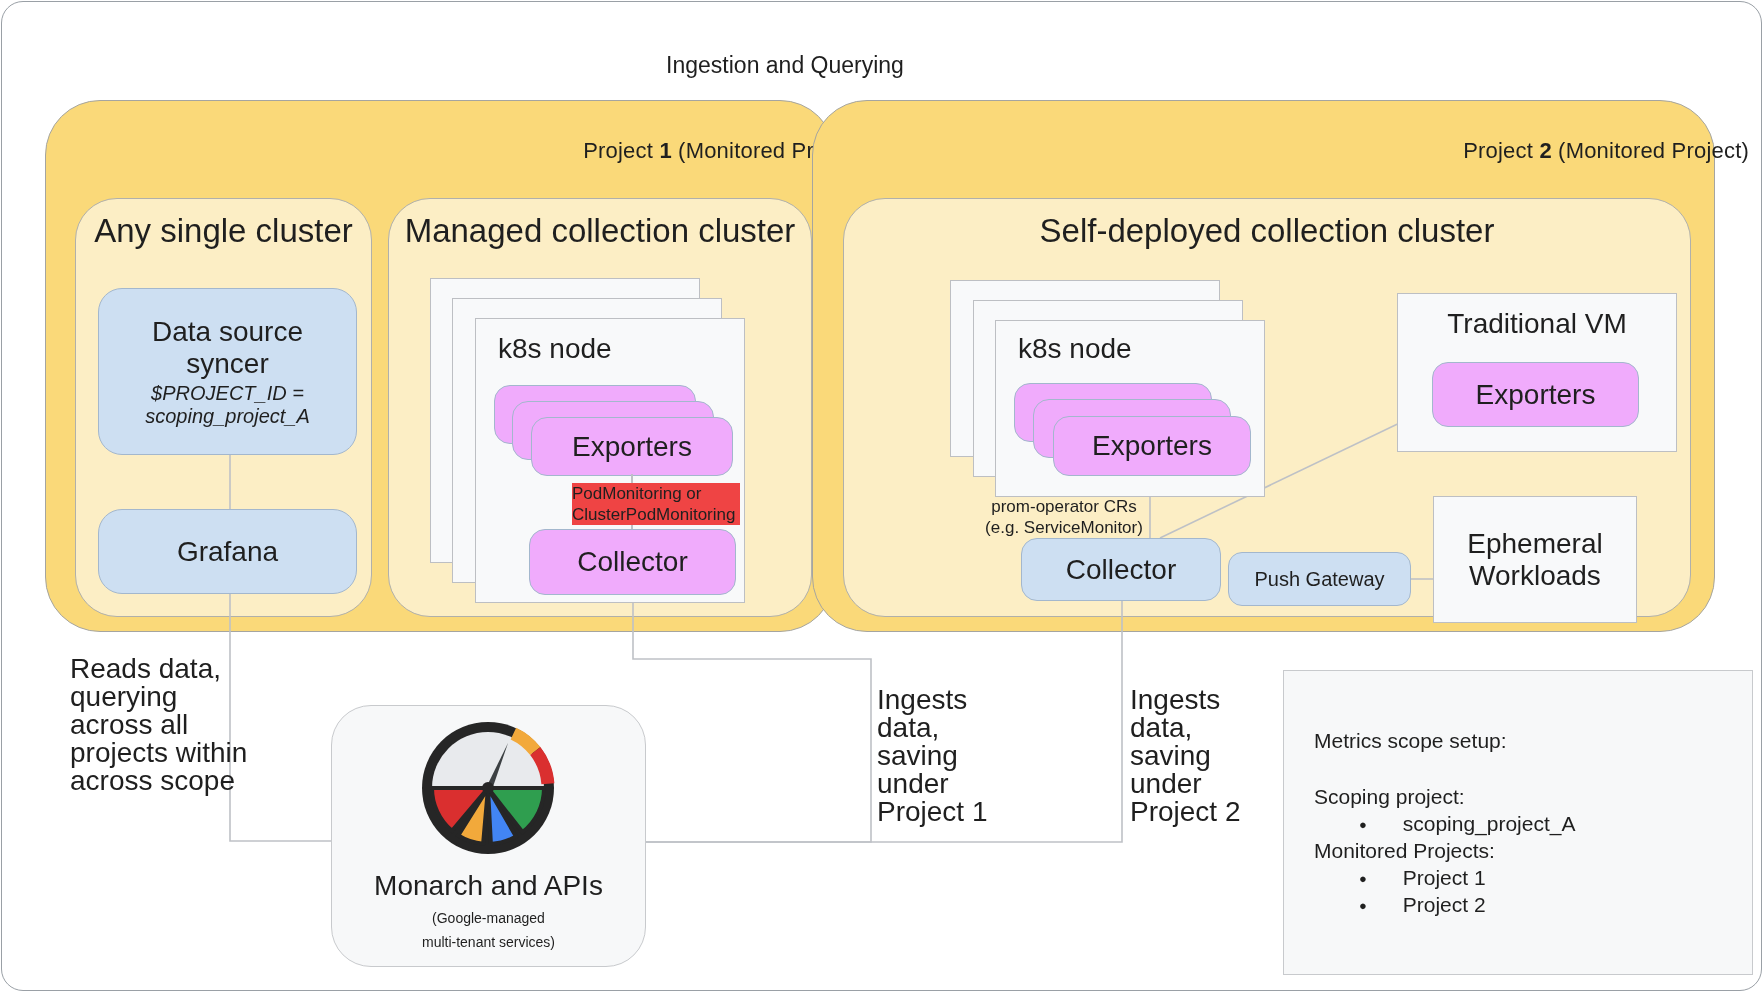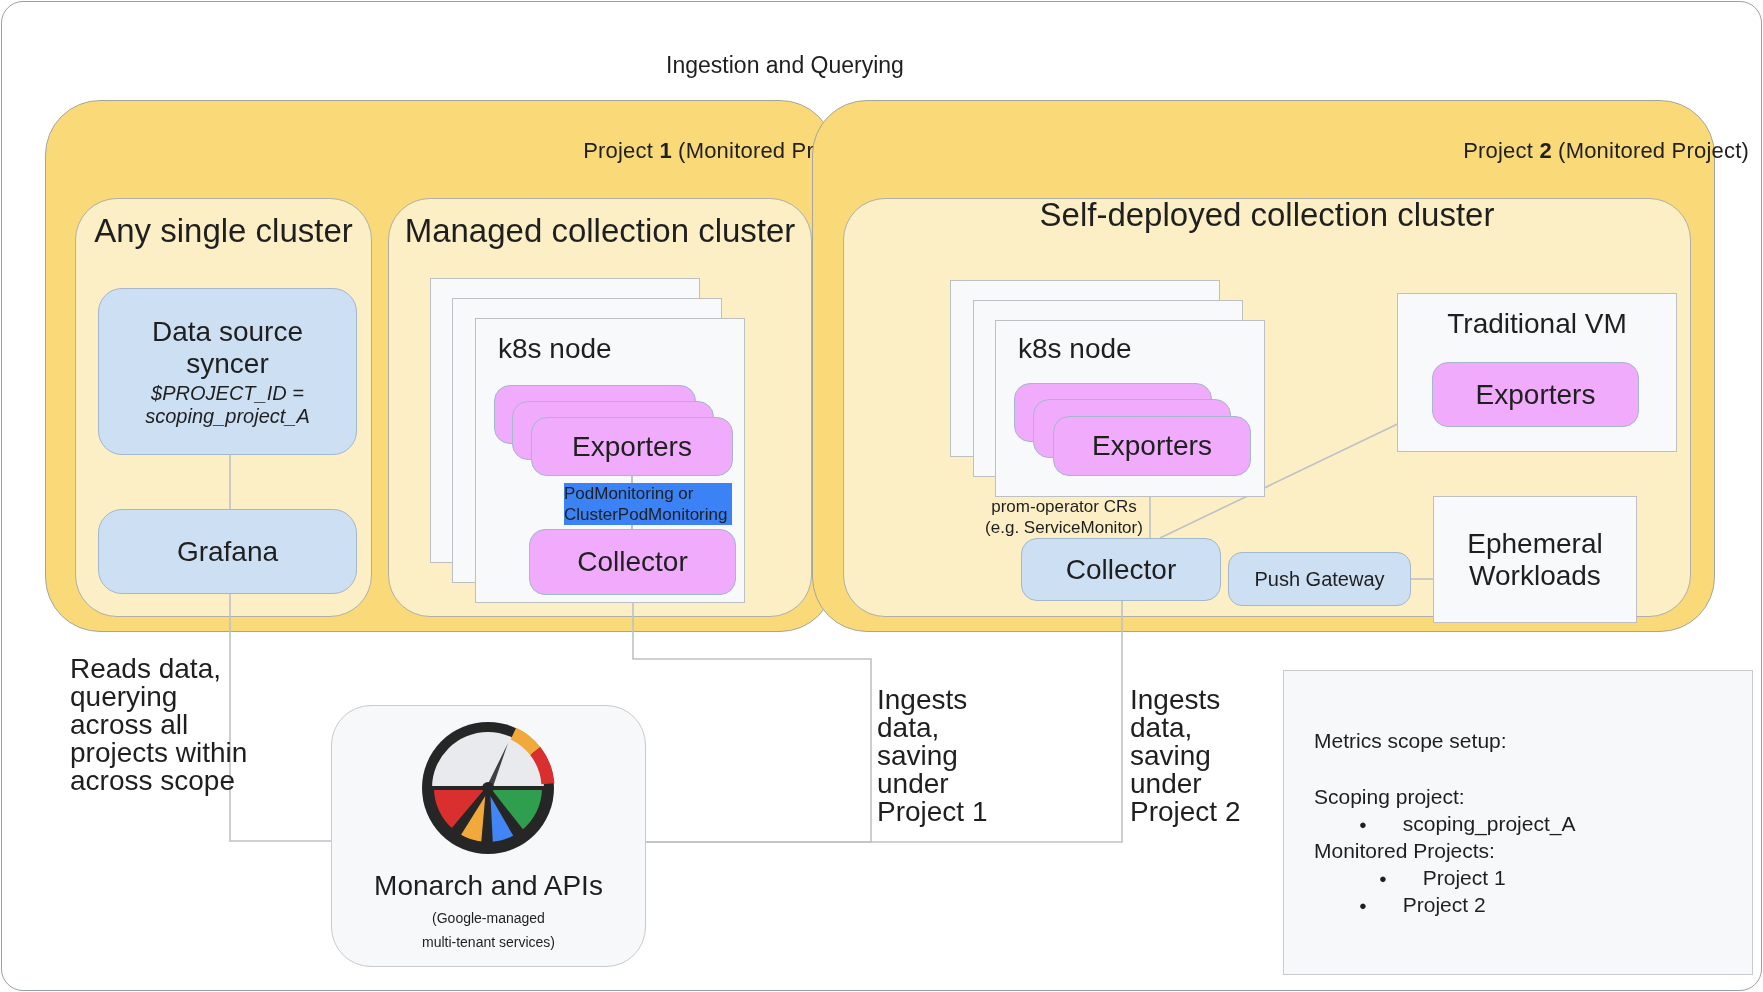--- a/index.html
+++ b/index.html
@@ -54,34 +54,34 @@
 
   <div class="abs card" style="left:430px;top:278px;width:270px;height:285px;"></div>
   <div class="abs card" style="left:452px;top:298px;width:270px;height:285px;"></div>
   <div class="abs card ztext" style="left:475px;top:318px;width:270px;height:285px;">
     <div class="big" style="position:absolute;left:22px;top:14px;">k8s node</div>
     <div class="stackblue" style="position:absolute;left:18px;top:66px;width:200px;height:57px;"></div>
     <div class="stackblue" style="position:absolute;left:36px;top:82px;width:200px;height:57px;"></div>
     <div class="stackblue big" style="position:absolute;left:55px;top:98px;width:200px;height:57px;display:flex;align-items:center;justify-content:center;">Exporters</div>
 
     <div style="position:absolute;left:155px;top:155px;width:1.5px;height:55px;background:#bec1c6;"></div>
-    <div class="small-note" style="position:absolute;left:88px;top:164px;width:168px;background:#3b82f6;">
+    <div class="small-note" style="position:absolute;left:96px;top:164px;width:168px;background:#ef4444;">
       <div>PodMonitoring or</div>
       <div>ClusterPodMonitoring</div>
     </div>
     <div class="stackblue big" style="position:absolute;left:53px;top:210px;width:205px;height:64px;display:flex;align-items:center;justify-content:center;">Collector</div>
   </div>
 
   <div class="abs golden" style="left:812px;top:100px;width:903px;height:532px;"></div>
   <div class="abs proj-title" style="left:812px;top:138px;width:903px;">
     <span>Project </span><b>2</b><span> (Monitored Project)</span>
   </div>
 
   <div class="abs lightyellow" style="left:843px;top:198px;width:848px;height:419px;"></div>
-  <div class="abs sec-title" style="left:843px;top:196px;width:848px;">Self-deployed collection cluster</div>
+  <div class="abs sec-title" style="left:843px;top:212px;width:848px;">Self-deployed collection cluster</div>
 
   <div class="abs card" style="left:950px;top:280px;width:270px;height:177px;"></div>
   <div class="abs card" style="left:973px;top:300px;width:270px;height:177px;"></div>
   <div class="abs card ztext" style="left:995px;top:320px;width:270px;height:177px;">
     <div class="big" style="position:absolute;left:22px;top:12px;">k8s node</div>
     <div class="stackblue" style="position:absolute;left:18px;top:62px;width:196px;height:57px;"></div>
     <div class="stackblue" style="position:absolute;left:37px;top:78px;width:196px;height:57px;"></div>
     <div class="stackblue big" style="position:absolute;left:57px;top:95px;width:196px;height:58px;display:flex;align-items:center;justify-content:center;">Exporters</div>
   </div>
 
@@ -163,21 +163,21 @@
   </div>
 
   <div class="abs whitebox ztext" style="left:1283px;top:670px;width:470px;height:305px;font-size:21px;">
     <div style="position:absolute;left:30px;top:58px;">Metrics scope setup:</div>
     <div style="position:absolute;left:30px;top:114px;">Scoping project:</div>
     <div style="position:absolute;left:75px;top:141px;">
       <span style="font-size:13px;vertical-align:2px;">●</span>
       <span style="margin-left:30px;">scoping_project_A</span>
     </div>
     <div style="position:absolute;left:30px;top:168px;">Monitored Projects:</div>
-    <div style="position:absolute;left:75px;top:195px;margin-left:20px;">
+    <div style="position:absolute;left:75px;top:195px;">
       <span style="font-size:13px;vertical-align:2px;">●</span>
       <span style="margin-left:30px;">Project 1</span>
     </div>
     <div style="position:absolute;left:75px;top:222px;">
       <span style="font-size:13px;vertical-align:2px;">●</span>
       <span style="margin-left:30px;">Project 2</span>
     </div>
   </div>
 
   <div class="frame"></div>

